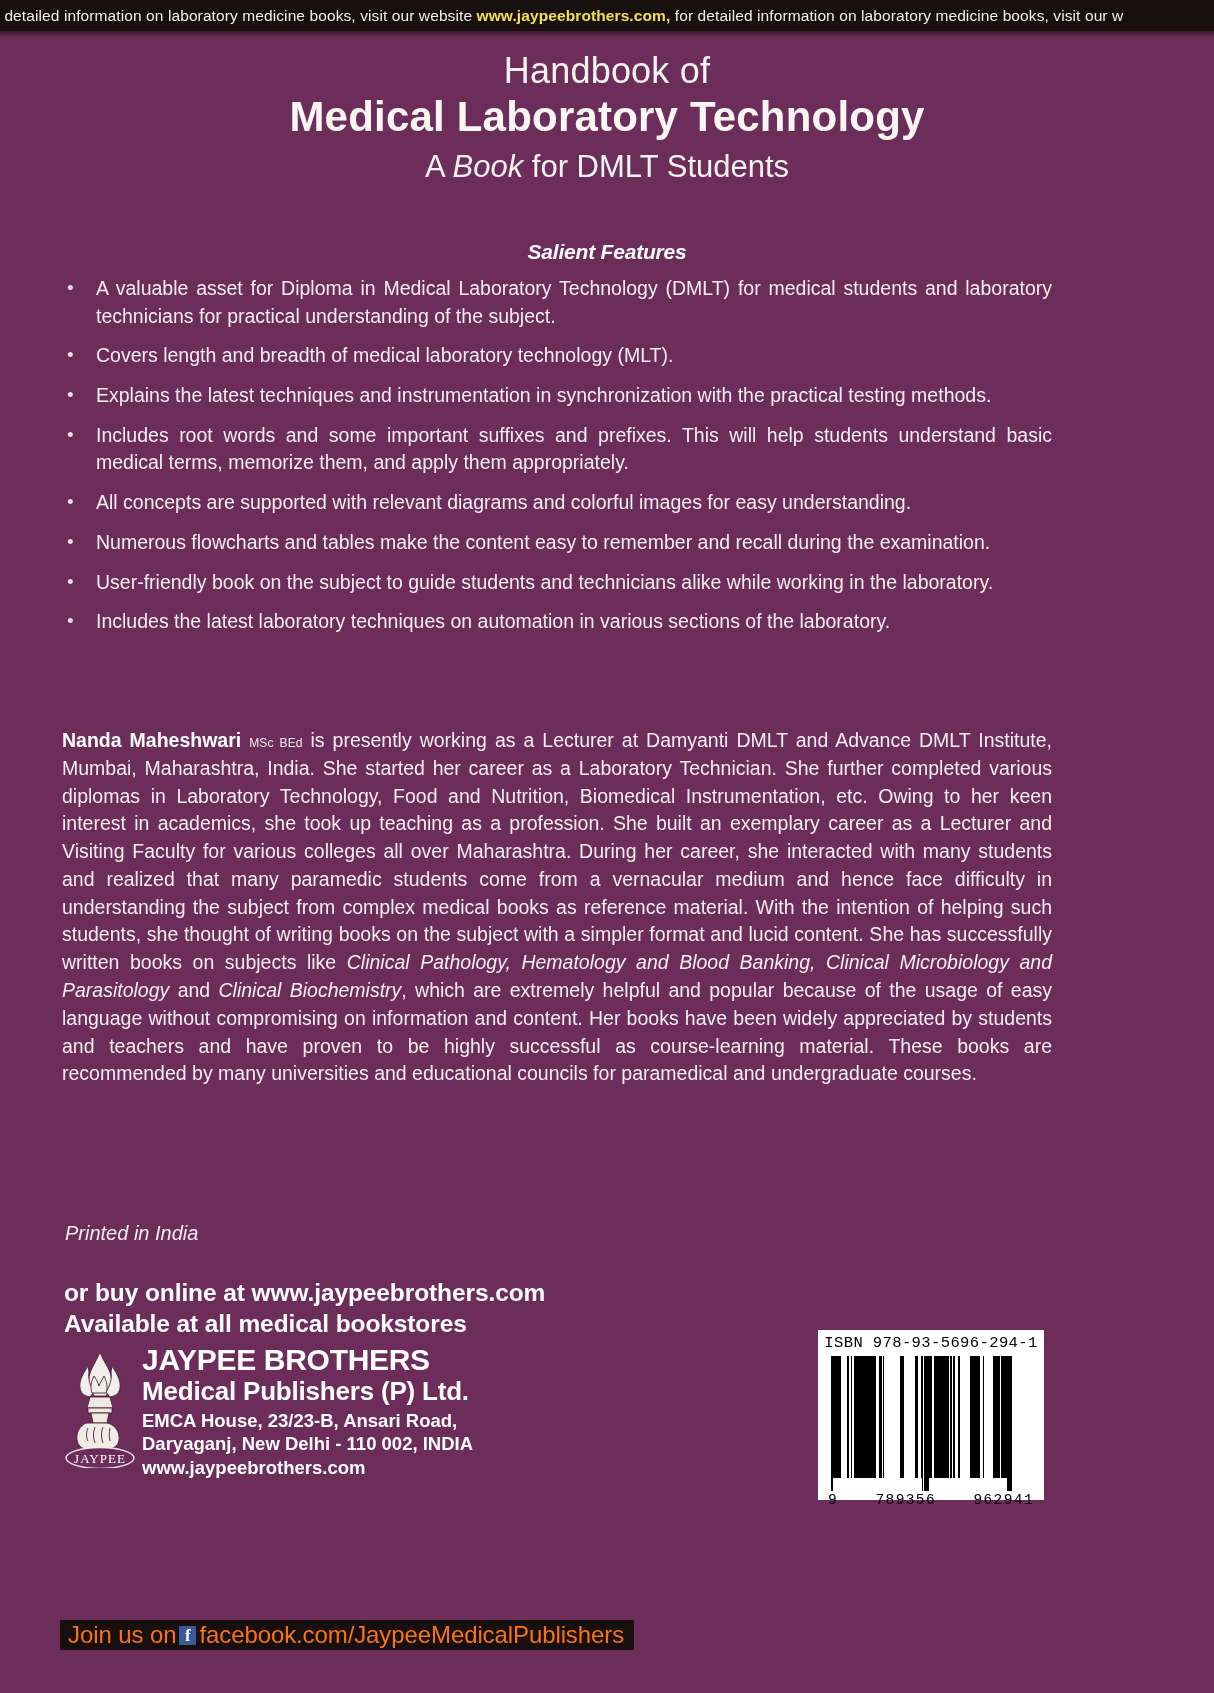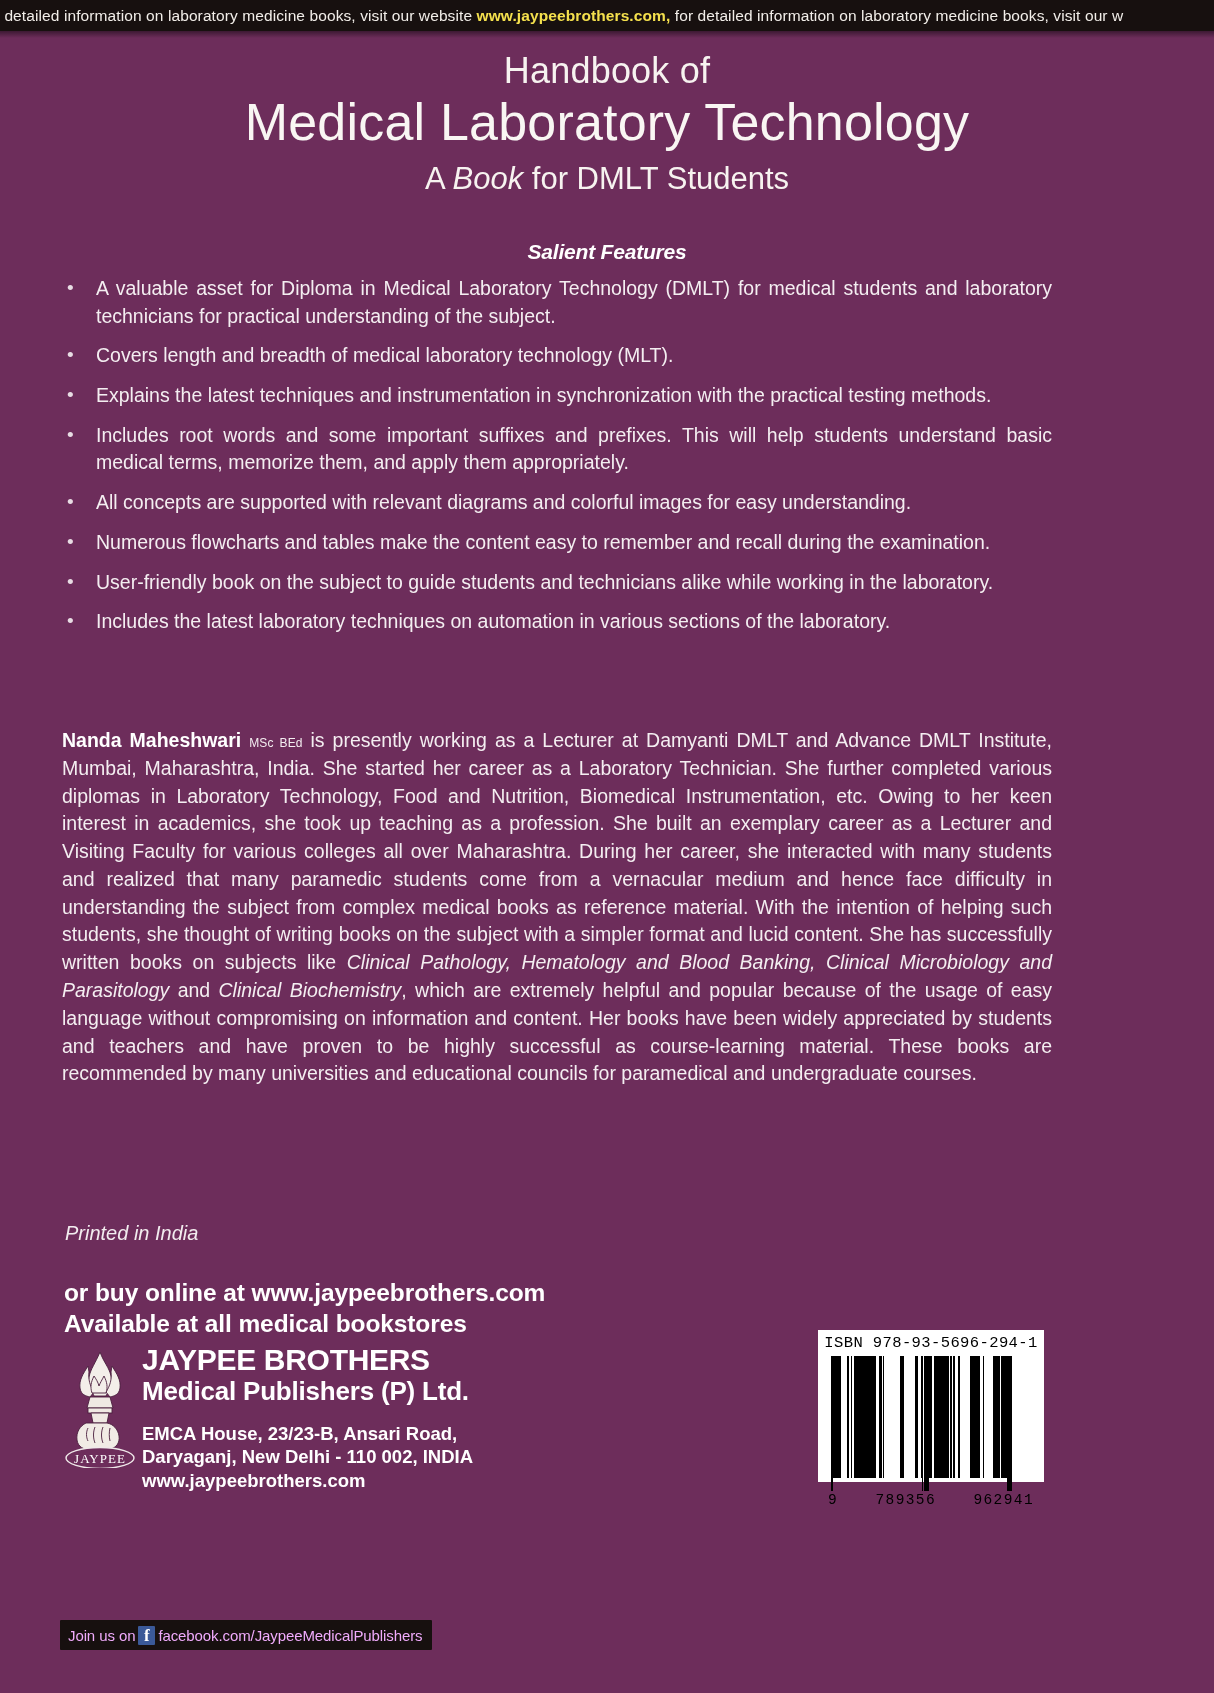--- a/index.html
+++ b/index.html
@@ -60,22 +60,22 @@
   }
   .title-line1 {
     font-size: 36px;
     font-weight: 300;
     line-height: 1.18;
     letter-spacing: 0.2px;
     color: #f7f3f0;
     text-align: center;
   }
   .title-line2 {
-    font-size: 52px;
-    font-weight: 400;
+    font-size: 42px;
+    font-weight: 700;
     line-height: 1.18;
     letter-spacing: 0.2px;
     color: #f9f6f3;
   }
   .title-line3 {
     font-size: 31px;
     font-weight: 300;
     line-height: 1.45;
     color: #f7f3f0;
     margin-top: 3px;
@@ -187,21 +187,21 @@
     line-height: 1.12;
     letter-spacing: -0.2px;
     color: #ffffff;
     margin-top: 1px;
   }
   .pub-addr {
     font-size: 18.5px;
     font-weight: bold;
     line-height: 1.29;
     color: #ffffff;
-    margin-top: 15px;
+    margin-top: 2px;
   }
 
   
   .jaypee-oval-text {
     font-family: "Liberation Serif", serif;
     font-size: 13px;
     letter-spacing: 1px;
     fill: #ffffff;
   }
 
@@ -212,22 +212,22 @@
     top: 1620px;
     height: 30px;
     background: #17100f;
     padding: 0 10px 0 8px;
     display: flex;
     align-items: center;
     gap: 0px;
     border-radius: 1px;
   }
   .fb-text {
-    font-size: 15px;
-    color: #f0abfc;
+    font-size: 24px;
+    color: #f97316;
     letter-spacing: -0.1px;
   }
   .fb-icon {
     display: inline-block;
     width: 17px;
     height: 19px;
     background: #3b5998;
     color: #ffffff;
     font-family: "Liberation Serif", serif;
     font-weight: bold;
@@ -257,21 +257,21 @@
     color: #ffffff;
     line-height: 1.3;
     letter-spacing: -0.1px;
   }
 
   .barcode-box {
     position: absolute;
     left: 818px;
     top: 1330px;
     width: 226px;
-    height: 152px;
+    height: 170px;
     background: #ffffff;
     padding: 5px 6px 4px 6px;
   }
   .isbn-text {
     font-family: "Liberation Mono", monospace;
     font-size: 15.5px;
     color: #000000;
     letter-spacing: 0.4px;
     text-align: center;
     line-height: 1.1;

